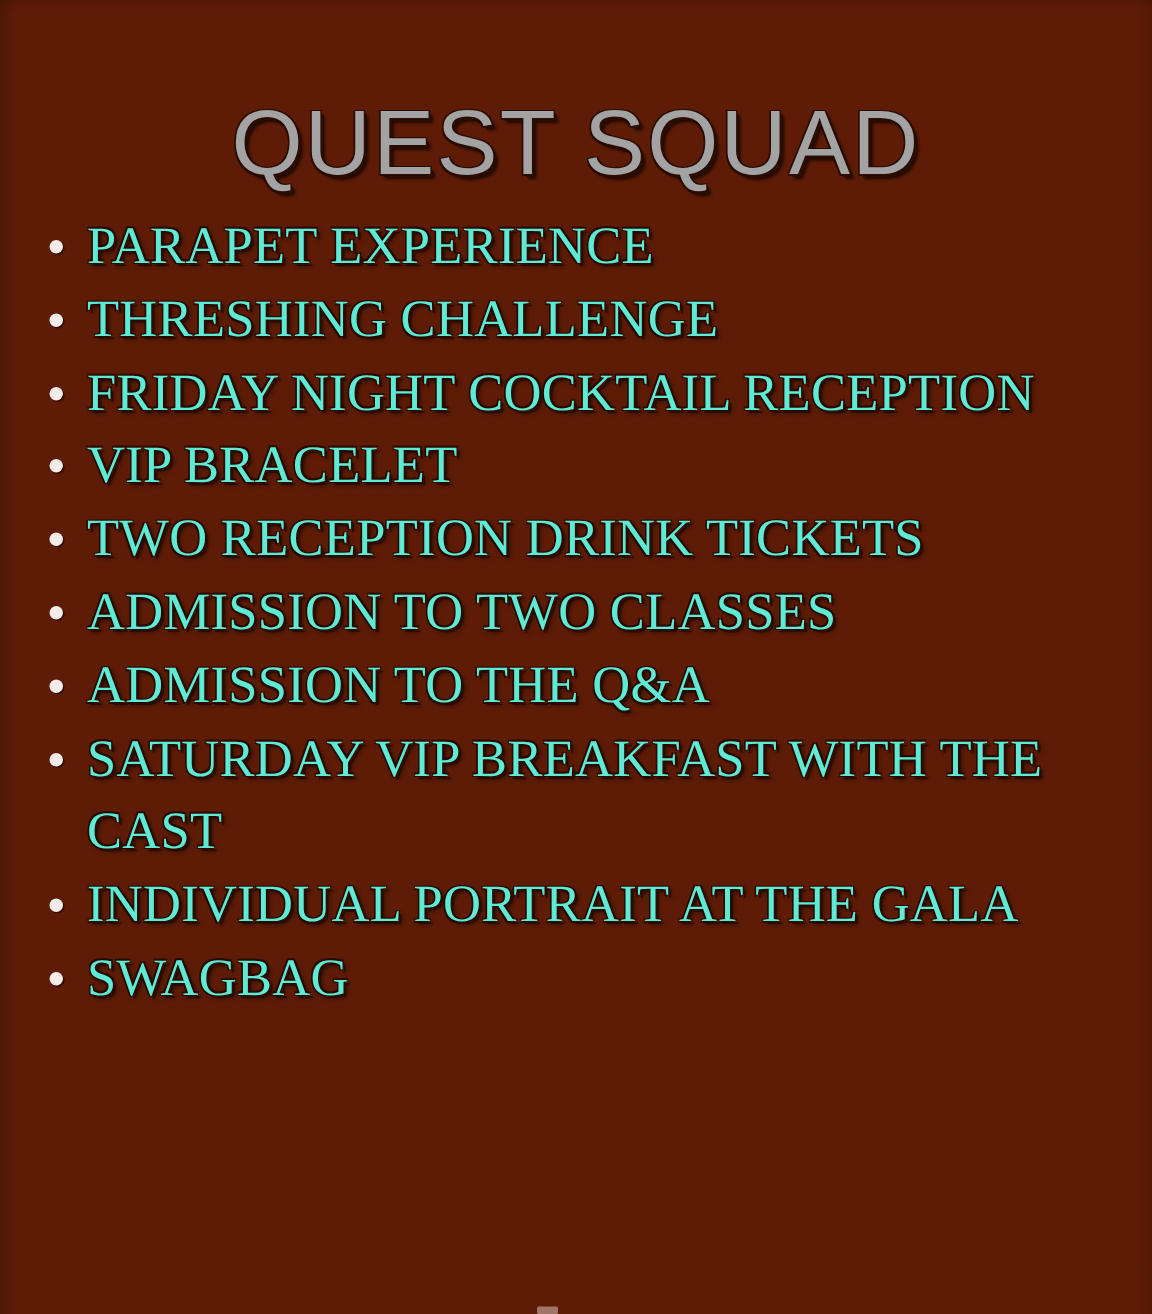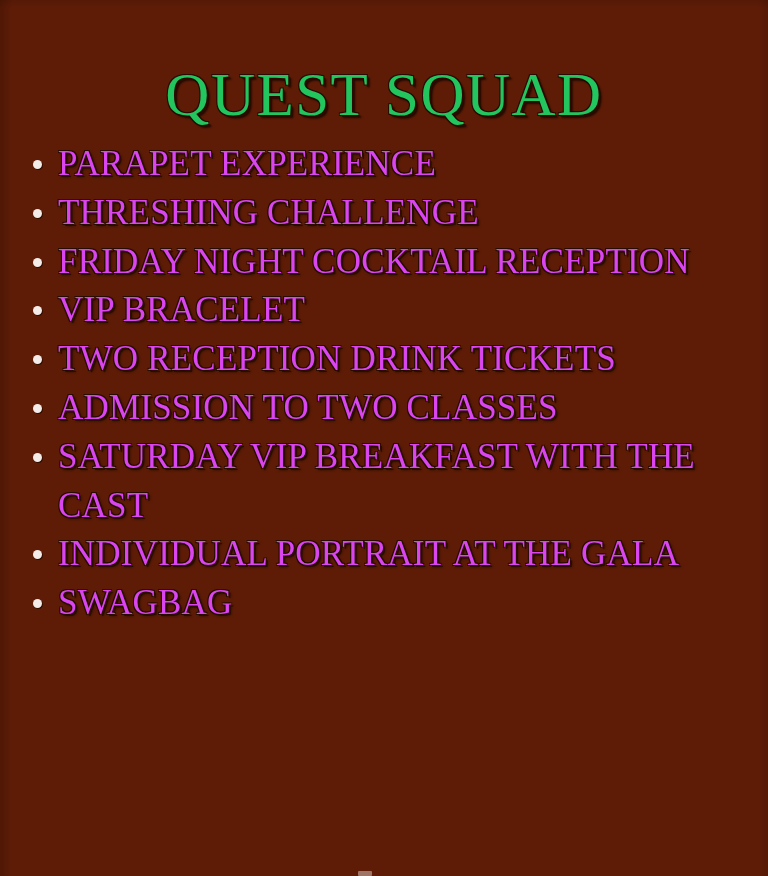--- a/index.html
+++ b/index.html
@@ -34,26 +34,26 @@
       linear-gradient(to left,  rgba(0,0,0,0.10) 0px, rgba(0,0,0,0.0) 10px),
       linear-gradient(to bottom, rgba(0,0,0,0.10) 0px, rgba(0,0,0,0.0) 8px);
   }
 
   .title {
     position: absolute;
     top: 22px;
     left: 0;
     width: 768px;
     text-align: center;
-    font-family: Liberation Serif, serif;
+    font-family: Liberation Sans, sans-serif;
     font-weight: 400;
     font-size: 61px;
     line-height: 1.05;
     letter-spacing: 1.5px;
-    color: #22c55e;
+    color: #a3a3a3;
     text-shadow:
        2px 2px 0 #2a0c02,
        3px 3px 2px rgba(20,6,1,0.85),
       -1px -1px 0 #2a0c02,
        1px -1px 0 #2a0c02,
       -1px  1px 0 #2a0c02;
     white-space: nowrap;
   }
 
   .list {
@@ -68,21 +68,21 @@
 
   .item {
     position: relative;
     padding-left: 30px;
     margin: 0 0 0 0;
     font-family: "Liberation Serif", "DejaVu Serif", serif;
     font-weight: 400;
     font-size: 35px;
     line-height: 48.8px;
     letter-spacing: 0.2px;
-    color: #d946ef;
+    color: #5eead4;
     text-shadow:
        2px 2px 0 #2a0c02,
        2px 2px 3px rgba(20,6,1,0.8),
       -1px -1px 0 #2a0c02,
        1px -1px 0 #2a0c02,
       -1px  1px 0 #2a0c02;
     text-transform: uppercase;
   }
 
   .item .bullet {
@@ -146,20 +146,24 @@
     <li class="item">
       <span class="bullet"></span>
       <span class="label">TWO RECEPTION DRINK TICKETS</span>
     </li>
 
     <li class="item">
       <span class="bullet"></span>
       <span class="label">ADMISSION TO TWO CLASSES</span>
     </li>
 
+    <li class="item">
+      <span class="bullet"></span>
+      <span class="label">ADMISSION TO THE Q&amp;A</span>
+    </li>
 
 
 
 
     <li class="item">
       <span class="bullet"></span>
       <span class="label">SATURDAY VIP BREAKFAST WITH THE CAST</span>
     </li>
 
     <li class="item">

